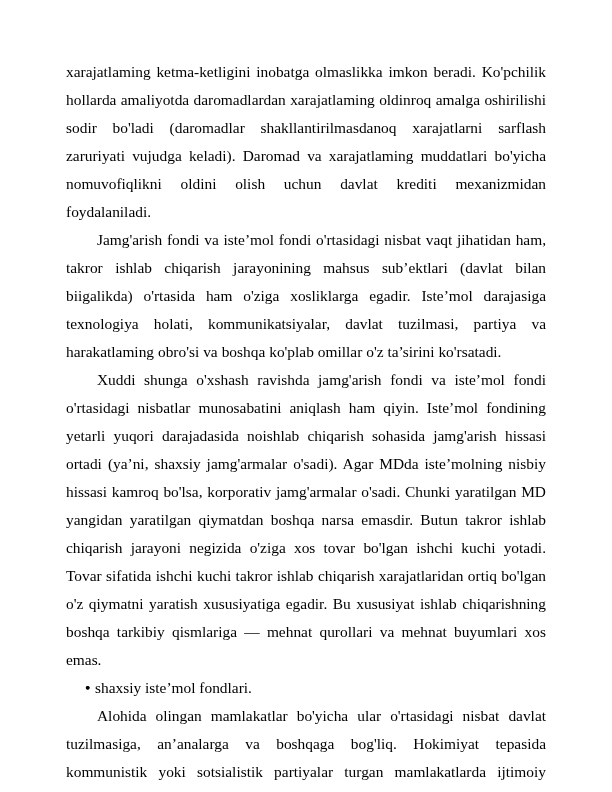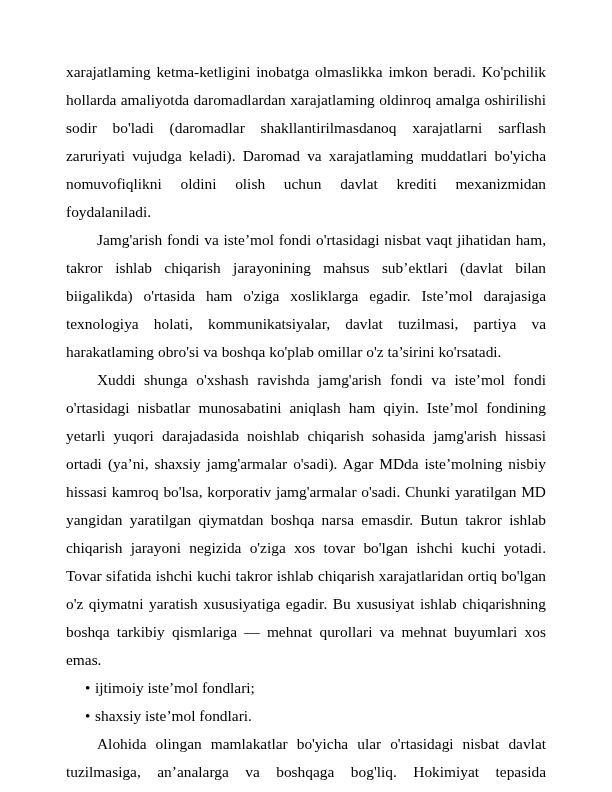--- a/index.html
+++ b/index.html
@@ -86,21 +86,20 @@
     <p class="body-par no-indent">xarajatlaming ketma-ketligini inobatga olmaslikka imkon beradi. Ko'pchilik hollarda amaliyotda daromadlardan xarajatlaming oldinroq amalga oshirilishi sodir bo'ladi (daromadlar shakllantirilmasdanoq xarajatlarni sarflash zaruriyati vujudga keladi). Daromad va xarajatlaming muddatlari bo'yicha nomuvofiqlikni oldini olish uchun davlat krediti mexanizmidan foydalaniladi.</p>
 
     <p class="body-par">Jamg'arish fondi va iste’mol fondi o'rtasidagi nisbat vaqt jihatidan ham, takror ishlab chiqarish jarayonining mahsus sub’ektlari (davlat bilan biigalikda) o'rtasida ham o'ziga xosliklarga egadir. Iste’mol darajasiga texnologiya holati, kommunikatsiyalar, davlat tuzilmasi, partiya va harakatlaming obro'si va boshqa ko'plab omillar o'z ta’sirini ko'rsatadi.</p>
 
     <p class="body-par">Xuddi shunga o'xshash ravishda jamg'arish fondi va iste’mol fondi o'rtasidagi nisbatlar munosabatini aniqlash ham qiyin. Iste’mol fondining yetarli yuqori darajadasida noishlab chiqarish sohasida jamg'arish hissasi ortadi (ya’ni, shaxsiy jamg'armalar o'sadi). Agar MDda iste’molning nisbiy hissasi kamroq bo'lsa, korporativ jamg'armalar o'sadi. Chunki yaratilgan MD yangidan yaratilgan qiymatdan boshqa narsa emasdir. Butun takror ishlab chiqarish jarayoni negizida o'ziga xos tovar bo'lgan ishchi kuchi yotadi. Tovar sifatida ishchi kuchi takror ishlab chiqarish xarajatlaridan ortiq bo'lgan o'z qiymatni yaratish xususiyatiga egadir. Bu xususiyat ishlab chiqarishning boshqa tarkibiy qismlariga — mehnat qurollari va mehnat buyumlari xos emas.</p>
 
 
     <ul class="bullet-list">
       <li class="bullet-item">
         <span class="bullet-glyph">•</span>
-        <span class="bullet-text">ijtimoiy iste’mol fondlari;</span>
       </li>
       <li class="bullet-item">
         <span class="bullet-glyph">•</span>
         <span class="bullet-text">shaxsiy iste’mol fondlari.</span>
       </li>
     </ul>
 
     <p class="body-par">Alohida olingan mamlakatlar bo'yicha ular o'rtasidagi nisbat davlat tuzilmasiga, an’analarga va boshqaga bog'liq. Hokimiyat tepasida kommunistik yoki sotsialistik partiyalar turgan mamlakatlarda ijtimoiy iste’mol fondlari iste’mol fondlarining umumiy hajmida asosiy o'rinni egallaydi. Chunki ijtimoiy iste’mol fondlari orqali davlat maorif, sog'liqni saqlash va ijtimoiy yordam ko'rsatish jarayonlarini moliyalashtirishni tashkil</p>
 
   </div>

